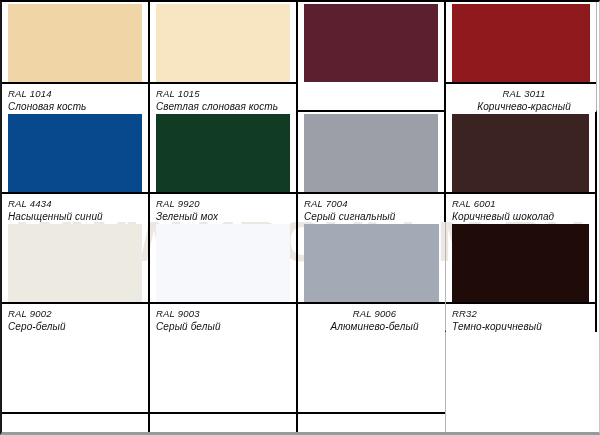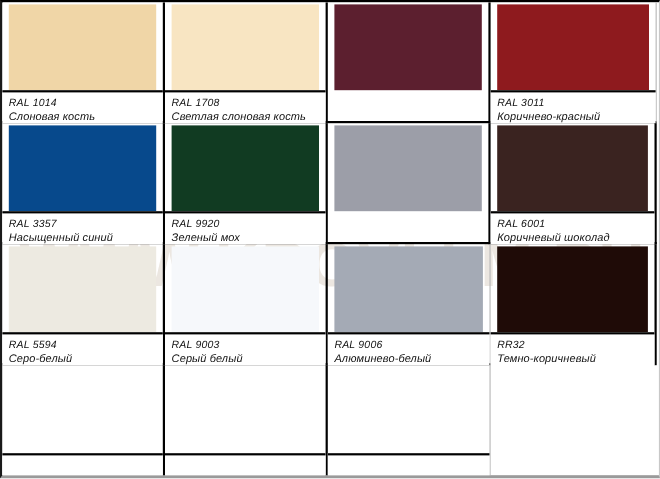--- a/index.html
+++ b/index.html
@@ -60,21 +60,21 @@
   .card {
     position: relative;
     box-sizing: border-box;
     border-right: 2px solid #000000;
     border-bottom: 2px solid #000000;
     display: flex;
     flex-direction: column;
     background: transparent;
     padding: 0;
   }
-  .card.lastcol { border-right: 1px solid #b5b5b5; }
+  .card.lastcol { border-right: 1px solid #b5b5b5; text-align: center; }
   .card.lastrow { border-bottom: none; }
 
   .swatch {
     flex: 0 0 78px;
     height: 78px;
     margin: 2px 6px 0 6px;
     box-sizing: border-box;
   }
   .swatch.empty {
     background: transparent;
@@ -120,62 +120,66 @@
       <div class="card">
         <div class="swatch" style="background: rgb(240, 214, 167);"></div>
         <div class="label">
           <div class="code">RAL 1014</div>
           <div class="name">Слоновая кость</div>
         </div>
       </div>
       <div class="card">
         <div class="swatch" style="background: rgb(248, 229, 194);"></div>
         <div class="label">
-          <div class="code">RAL 1708</div>
+          <div class="code">RAL 1015</div>
           <div class="name">Светлая слоновая кость</div>
         </div>
       </div>
       <div class="card">
         <div class="swatch" style="background: rgb(92, 31, 47);"></div>
       </div>
       <div class="card lastcol">
         <div class="swatch" style="background: rgb(142, 26, 30);"></div>
         <div class="label">
           <div class="code">RAL 3011</div>
           <div class="name">Коричнево-красный</div>
         </div>
       </div>
       <div class="card">
         <div class="swatch" style="background: rgb(7, 73, 140);"></div>
         <div class="label">
-          <div class="code">RAL 3357</div>
+          <div class="code">RAL 4434</div>
           <div class="name">Насыщенный синий</div>
         </div>
       </div>
       <div class="card">
         <div class="swatch" style="background: rgb(17, 59, 34);"></div>
         <div class="label">
           <div class="code">RAL 9920</div>
           <div class="name">Зеленый мох</div>
         </div>
       </div>
       <div class="card">
         <div class="swatch" style="background: rgb(156, 158, 168);"></div>
+        <div class="label">
+          <div class="code">RAL 7004</div>
+          <div class="name">Серый сигнальный</div>
+        </div>
       </div>
       <div class="card">
         <div class="swatch" style="background: rgb(58, 35, 32);"></div>
         <div class="label">
           <div class="code">RAL 6001</div>
           <div class="name">Коричневый шоколад</div>
         </div>
       </div>
       <div class="card">
         <div class="swatch" style="background: rgb(237, 234, 225);"></div>
         <div class="label">
-          <div class="code">RAL 5594</div>
+          <div class="code">RAL 9002</div>
           <div class="name">Серо-белый</div>
         </div>
       </div>
       <div class="card">
         <div class="swatch" style="background: rgb(246, 248, 251);"></div>
         <div class="label">
           <div class="code">RAL 9003</div>
           <div class="name">Серый белый</div>
         </div>
       </div>

